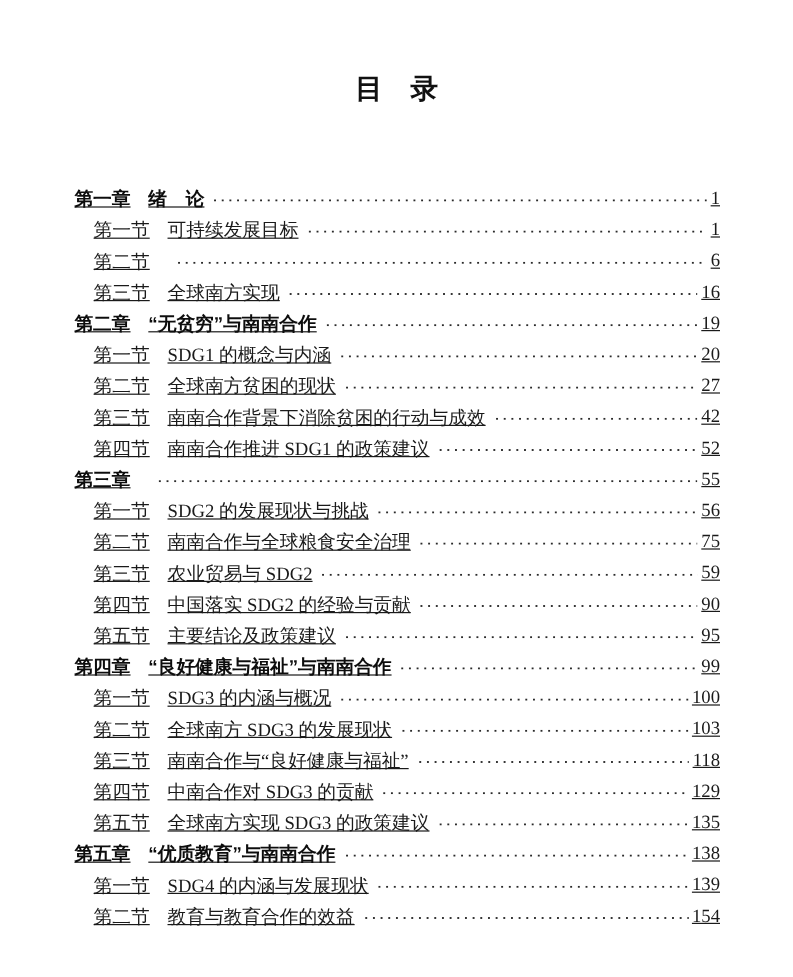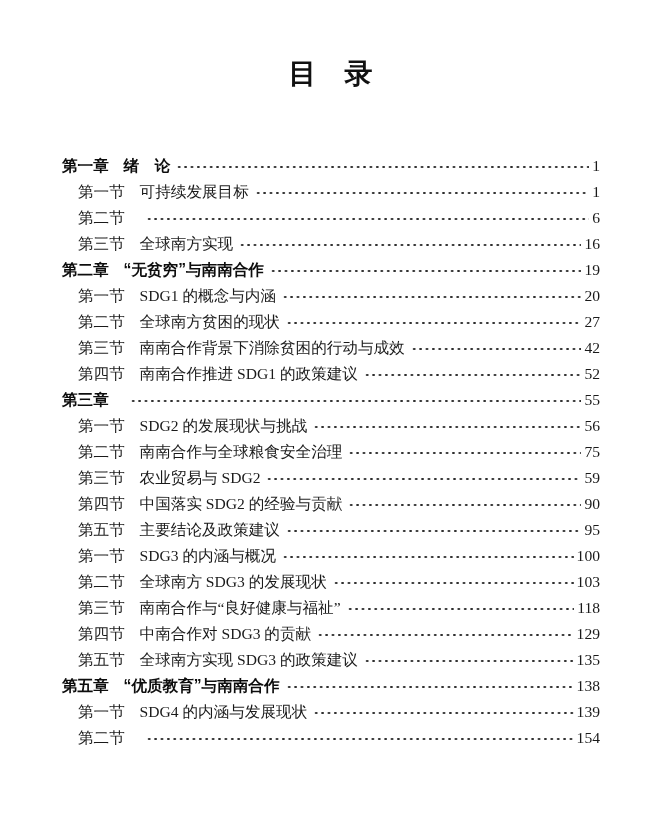--- a/index.html
+++ b/index.html
@@ -12,29 +12,30 @@
     width: 661px;
     height: 814px;
     background: #ffffff;
     color: #1a1a1a;
     overflow: hidden;
     box-sizing: border-box;
   }
   .doc-title {
     margin-top: 58px;
     text-align: center;
-    font-family: Liberation Serif, serif;
+    font-family: Liberation Sans, sans-serif;
     font-weight: 700;
-    font-size: 28px;
+    font-size: 23px;
     line-height: 32px;
     color: #111111;
     white-space: pre;
   }
   .toc {
     margin: 63px 61px 0 62px; 
+    text-decoration: underline;
   }
   .toc-row {
     display: flex;
     align-items: center;
     height: 26px;
     white-space: nowrap;
   }
   .toc-row.section {
     padding-left: 16px;
     font-family: "Liberation Serif", "DejaVu Serif", serif;
@@ -162,20 +163,26 @@
     <span class="toc-title">中国落实 SDG2 的经验与贡献</span>
     <span class="toc-leader"></span>
     <span class="toc-page">90</span>
   </div>
       <div class="toc-row section">
     <span class="toc-num">第五节</span>
     <span class="toc-title">主要结论及政策建议</span>
     <span class="toc-leader"></span>
     <span class="toc-page">95</span>
   </div>
+      <div class="toc-row chapter">
+    <span class="toc-num">第四章</span>
+    <span class="toc-title">“良好健康与福祉”与南南合作</span>
+    <span class="toc-leader"></span>
+    <span class="toc-page">99</span>
+  </div>
       <div class="toc-row section">
     <span class="toc-num">第一节</span>
     <span class="toc-title">SDG3 的内涵与概况</span>
     <span class="toc-leader"></span>
     <span class="toc-page">100</span>
   </div>
       <div class="toc-row section">
     <span class="toc-num">第二节</span>
     <span class="toc-title">全球南方 SDG3 的发展现状</span>
     <span class="toc-leader"></span>
@@ -206,17 +213,18 @@
     <span class="toc-page">138</span>
   </div>
       <div class="toc-row section">
     <span class="toc-num">第一节</span>
     <span class="toc-title">SDG4 的内涵与发展现状</span>
     <span class="toc-leader"></span>
     <span class="toc-page">139</span>
   </div>
       <div class="toc-row section">
     <span class="toc-num">第二节</span>
+    <span class="toc-title">教育与教育合作的效益</span>
     <span class="toc-leader"></span>
     <span class="toc-page">154</span>
   </div>
     </div>
 </div>
 
 </body></html>

